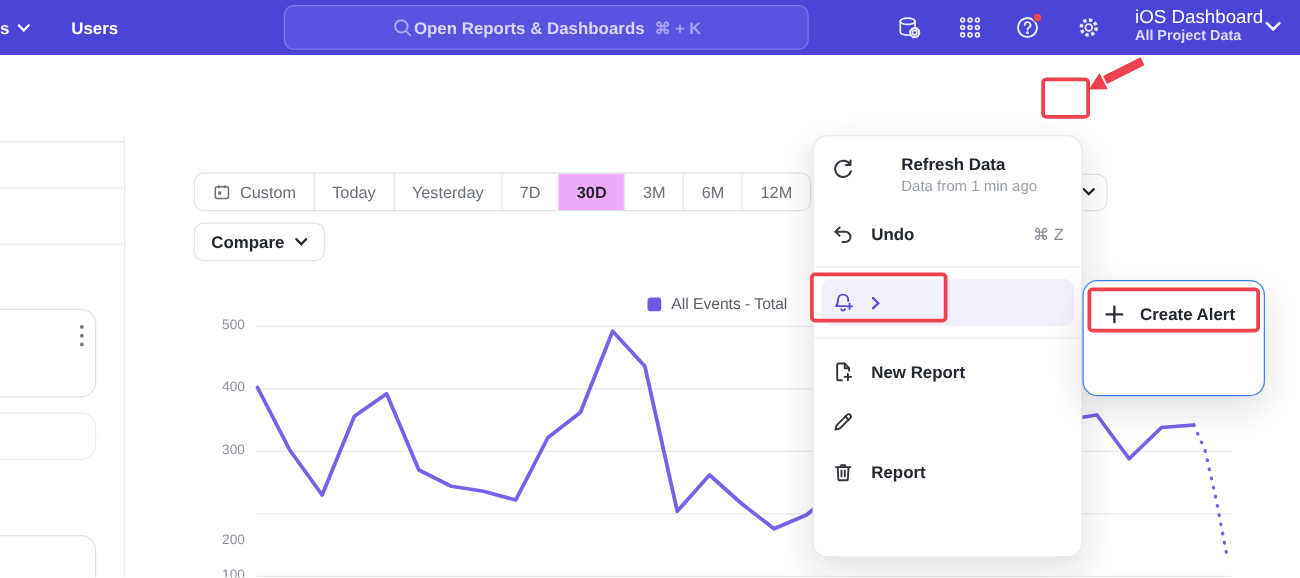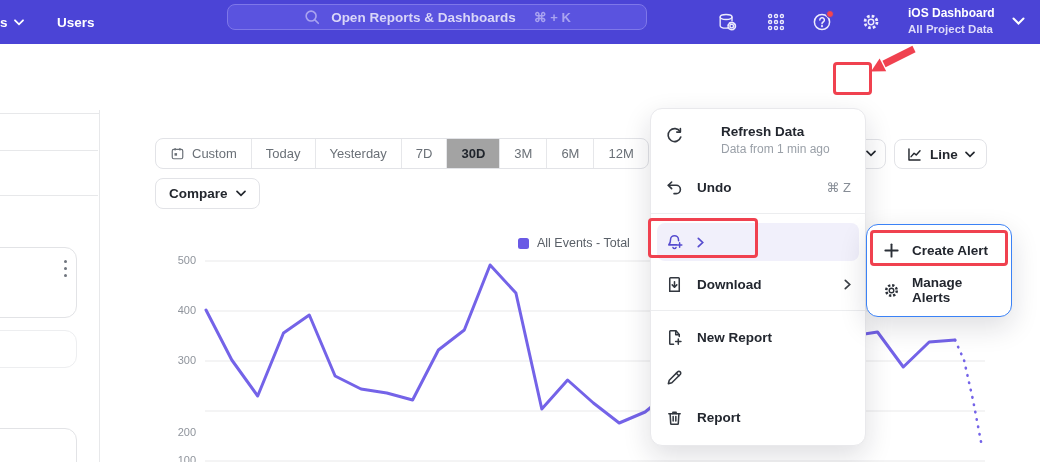--- a/index.html
+++ b/index.html
@@ -5,27 +5,27 @@
   * { margin:0; padding:0; box-sizing:border-box; }
   html,body { width:1040px; height:462px; overflow:hidden; background:#fff; }
   body { font-family:"Liberation Sans", sans-serif; }
   .stage { position:relative; width:1040px; height:462px; background:#fff; }
   svg { display:block; }
 
   
   .topnav { position:absolute; left:0; top:0; width:1040px; height:44px; background:#4B44D6; z-index:5; }
   .nav-item { position:absolute; top:0; height:44px; display:flex; align-items:center; gap:6px;
               color:#fff; font-size:13.5px; font-weight:600; cursor:pointer; }
-  .searchbar { position:absolute; left:227px; top:4px; width:420px; height:26px; border-radius:8px;
-               background:#5A53DF; border:1.5px solid #7E77E9; display:flex; align-items:center; justify-content:center; gap:10px; }
+  .searchbar { position:absolute; left:227px; top:4px; width:420px; height:36px; border-radius:8px;
+               background:#5A53DF; border:1.5px solid #7E77E9; display:flex; align-items:center; justify-content:center; }
   .searchbar .ph { color:#D9D6F8; font-size:13.5px; font-weight:600; }
   .searchbar .sc { color:#A9A3F0; font-size:13px; font-weight:600; margin-left:8px; }
   .nav-icon { position:absolute; top:12px; width:20px; height:20px; color:#EDEBFD; cursor:pointer; }
   .project { position:absolute; left:908px; top:5px; color:#fff; cursor:pointer; }
-  .project .t1 { font-size:12px; font-weight:700; line-height:17px; }
+  .project .t1 { font-size:15px; font-weight:400; line-height:17px; }
   .project .t2 { font-size:11.5px; font-weight:700; color:#DDDAFA; line-height:15px; }
   .helpdot { position:absolute; right:-2px; top:-2px; width:8px; height:8px; border-radius:50%;
              background:#F4454E; border:1.5px solid #4B44D6; }
 
   
   .header { position:absolute; left:0; top:44px; width:1040px; height:64px; background:#fff; z-index:4; }
   .title-icon { position:absolute; left:36px; top:68px; width:24px; height:24px; border-radius:6px;
                 background:#F0EDFD; border:1px dashed #9B8CF0; color:#5B4FD7;
                 display:flex; align-items:center; justify-content:center; }
   .page-title { position:absolute; left:68px; top:71px; font-size:15.5px; font-weight:700; color:#1F242C; }
@@ -49,21 +49,21 @@
   .lcard { position:absolute; left:-18px; width:95px; background:#fff; border:1px solid #E2E3E6; border-radius:12px; }
   .kebab { position:absolute; right:9px; top:12px; display:flex; flex-direction:column; gap:4px; cursor:pointer; }
   .kebab i { width:3px; height:3px; border-radius:50%; background:#70757E; }
 
   
   .range-picker { position:absolute; left:155px; top:138px; height:31px; display:flex; align-items:stretch;
                   background:#fff; border:1px solid #E2E3E7; border-radius:8px; overflow:hidden; z-index:2; }
   .seg { display:flex; align-items:center; gap:7px; padding:0 14px; font-size:13px; color:#6A7077;
          font-weight:500; border-right:1px solid #E6E7EA; cursor:pointer; white-space:nowrap; }
   .seg:last-child { border-right:none; }
-  .seg.sel { background:#a3a3a3; color:#1F242B; font-weight:700; }
+  .seg.sel { background:#f0abfc; color:#1F242B; font-weight:700; }
   .compare-btn { position:absolute; left:155px; top:178px; height:31px; padding:0 13px; display:flex; align-items:center; gap:8px;
                  background:#fff; border:1px solid #E2E3E7; border-radius:8px; font-size:13.5px; font-weight:600;
                  color:#23272E; cursor:pointer; z-index:2; }
   .hidden-dd { position:absolute; left:800px; top:139px; width:86px; height:30px; background:#fff;
                border:1px solid #E2E3E7; border-radius:8px; cursor:pointer; z-index:2; }
   .hidden-dd .chev { position:absolute; right:9px; top:10px; }
   .line-btn { position:absolute; left:894px; top:139px; height:30px; padding:0 11px; display:flex; align-items:center; gap:7px;
               background:#fff; border:1px solid #E2E3E7; border-radius:8px; font-size:13.5px; font-weight:600;
               color:#23272E; cursor:pointer; z-index:2; }
 
@@ -173,30 +173,20 @@
         <polyline points="1,1.3 5,5.3 9,1.3"></polyline>
       </svg>
   </div>
 
   <div class="hidden-dd">
     <svg class="chev" width="10" height="7" viewBox="0 0 10 7" fill="none" stroke="#23272E" stroke-width="1.7" stroke-linecap="round">
         <polyline points="1,1.3 5,5.3 9,1.3"></polyline>
       </svg>
   </div>
 
-  <div class="line-btn">
-    <svg width="17" height="17" viewBox="0 0 20 20" fill="none" stroke="#23272E" stroke-width="1.7" stroke-linecap="round" stroke-linejoin="round">
-      <path d="M3.5 3.5v13h13"></path>
-      <polyline points="6,12.5 9.5,8.5 12,10.5 16.5,5.5"></polyline>
-    </svg>
-    <span>Line</span>
-    <svg width="10" height="7" viewBox="0 0 10 7" fill="none" stroke="#23272E" stroke-width="1.7" stroke-linecap="round">
-        <polyline points="1,1.3 5,5.3 9,1.3"></polyline>
-      </svg>
-  </div>
 
   <div class="header"></div>
   <div class="title-icon">
     <svg width="14" height="14" viewBox="0 0 14 14" fill="none" stroke="#5B4FD7" stroke-width="1.6" stroke-linecap="round" stroke-linejoin="round">
       <polyline points="2,10 5,6.5 7.5,8.5 12,3.5"></polyline>
       <polyline points="9.5,3.5 12,3.5 12,6"></polyline>
     </svg>
   </div>
   <div class="page-title">Custom Alerts</div>
   <div class="breadcrumb">Custom Alerts</div>
@@ -311,32 +301,20 @@
         <path d="M14.3 8.2c0-.3-.1-.7-.1-1.2a4.2 4.2 0 0 0-8.4 0c0 3-.7 4.3-1.8 5.5h8.2"></path>
         <path d="M8.4 15.2a1.7 1.7 0 0 0 3.2 0"></path>
         <line x1="15.4" y1="10.4" x2="15.4" y2="15"></line>
         <line x1="13.1" y1="12.7" x2="17.7" y2="12.7"></line>
       </svg>
       <svg class="chev-r" width="7" height="11" viewBox="0 0 7 11" fill="none" stroke="currentColor" stroke-width="1.7" stroke-linecap="round">
           <polyline points="1.3,1.3 5.7,5.5 1.3,9.7"></polyline>
         </svg>
     </div>
 
-    <div class="mi">
-      <svg class="micon" viewBox="0 0 20 20" fill="none" stroke="currentColor" stroke-width="1.6" stroke-linecap="round" stroke-linejoin="round">
-        <path d="M5 17V3.8C5 3.4 5.4 3 5.8 3h8.4c.4 0 .8.4.8.8V17"></path>
-        <path d="M5 17h10"></path>
-        <line x1="10" y1="7" x2="10" y2="12.6"></line>
-        <polyline points="7.6,10.4 10,12.8 12.4,10.4"></polyline>
-      </svg>
-      <span class="grow">Download</span>
-      <svg class="chev-r" width="7" height="11" viewBox="0 0 7 11" fill="none" stroke="currentColor" stroke-width="1.7" stroke-linecap="round">
-          <polyline points="1.3,1.3 5.7,5.5 1.3,9.7"></polyline>
-        </svg>
-    </div>
 
     <div class="mdiv"></div>
 
     <div class="mi">
       <svg class="micon" viewBox="0 0 20 20" fill="none" stroke="currentColor" stroke-width="1.6" stroke-linecap="round" stroke-linejoin="round">
         <path d="M15 9V6.8L11.5 3H5.8c-.4 0-.8.4-.8.8v12.4c0 .4.4.8.8.8H9"></path>
         <polyline points="11.3,3 11.3,7 15,7"></polyline>
         <line x1="14" y1="11.5" x2="14" y2="17"></line>
         <line x1="11.2" y1="14.2" x2="16.8" y2="14.2"></line>
       </svg>
@@ -363,27 +341,20 @@
   </div>
 
   <div class="submenu">
     <div class="smi">
       <svg class="micon" viewBox="0 0 16 16" fill="none" stroke="currentColor" stroke-width="1.8" stroke-linecap="round">
         <line x1="8" y1="2.2" x2="8" y2="13.8"></line>
           <line x1="2.2" y1="8" x2="13.8" y2="8"></line>
       </svg>
       <span>Create Alert</span>
     </div>
-    <div class="smi">
-      <svg class="micon" viewBox="0 0 20 20" fill="none" stroke="currentColor">
-        <circle cx="10" cy="10" r="2.7" stroke-width="1.6"></circle>
-        <circle cx="10" cy="10" r="6.2" stroke-width="2.9" stroke-dasharray="2.7 2.17"></circle>
-      </svg>
-      <span>Manage Alerts</span>
-    </div>
   </div>
 
   <div class="rbox" style="left:833px; top:62px; width:39px; height:33px;"></div>
   <div class="rbox" style="left:648px; top:218px; width:110px; height:40px;"></div>
   <div class="rbox" style="left:870px; top:230px; width:138px; height:36px;"></div>
   <svg class="arrow-svg" width="72" height="40" viewBox="858 42 72 40">
     <line x1="914" y1="49" x2="884" y2="64" stroke="#F0414F" stroke-width="7"></line>
     <polygon points="871,71.5 886.2,71.3 879.6,58.4" fill="#F0414F"></polygon>
   </svg>
 

